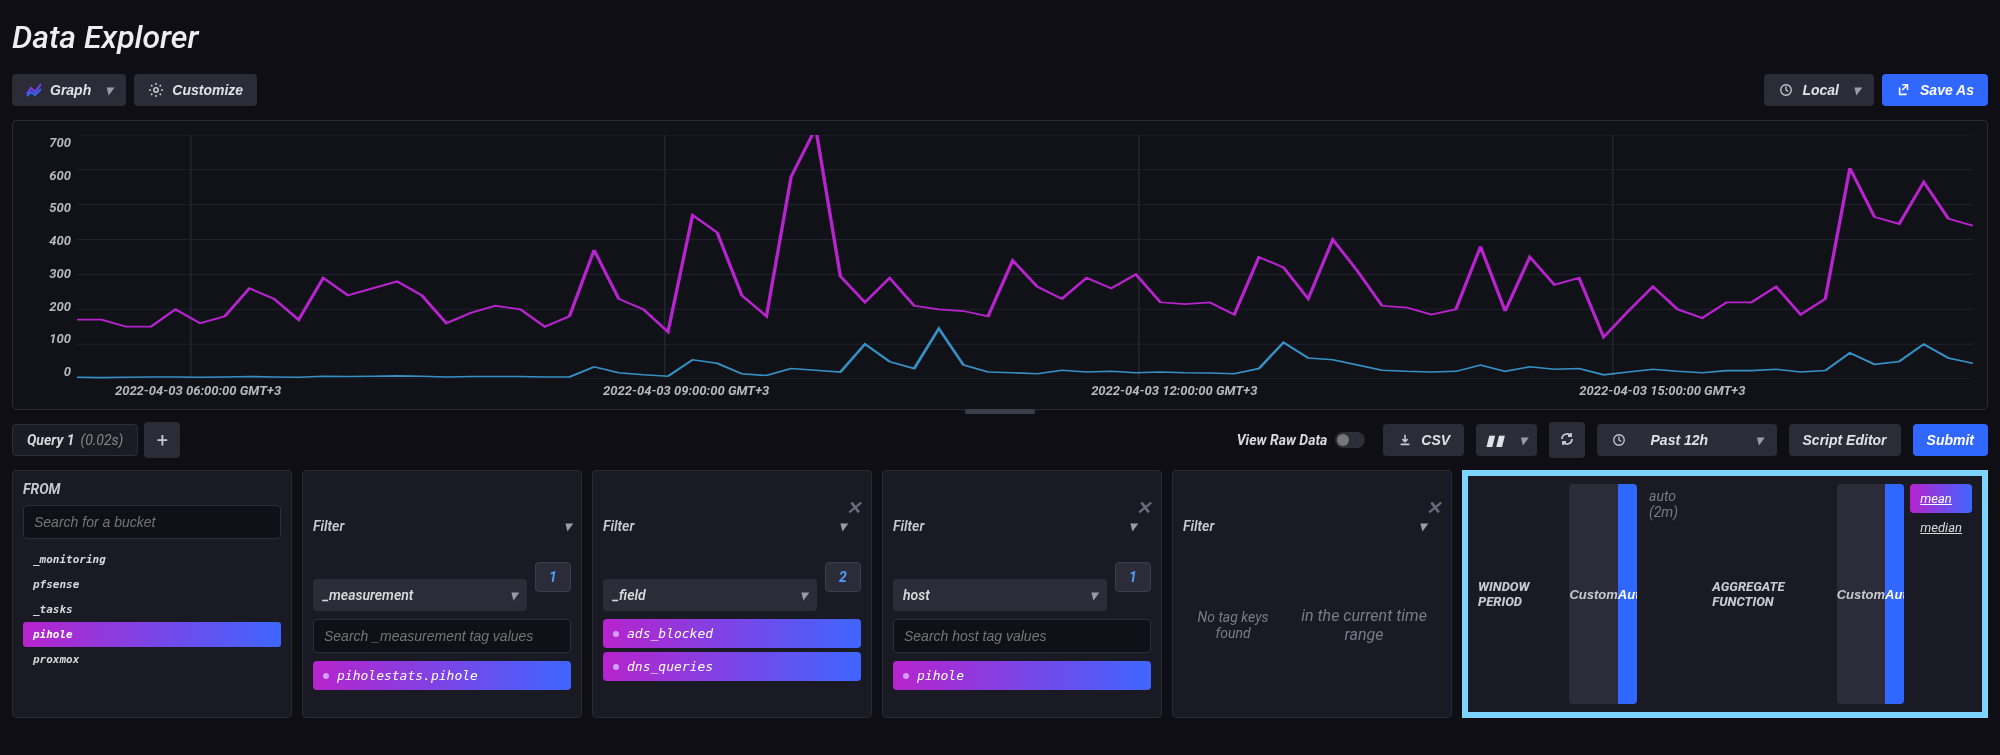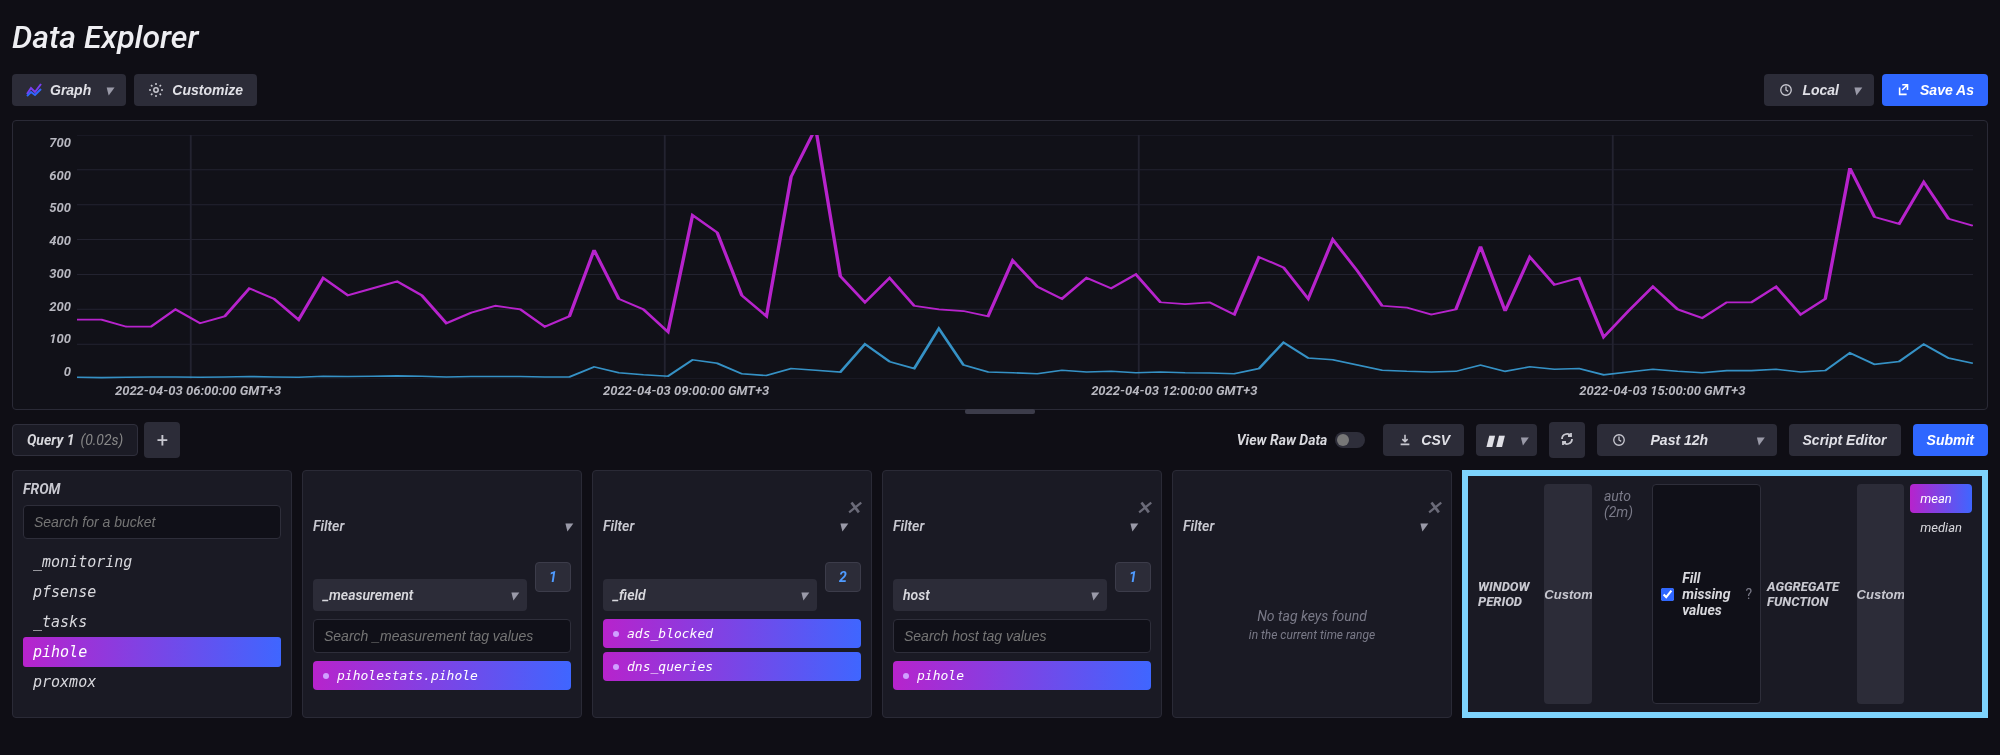--- a/index.html
+++ b/index.html
@@ -133,26 +133,26 @@
     cursor: pointer;
   }
   .tag-item .dot { width: 6px; height: 6px; border-radius: 50%; background: #666; }
   .tag-item.selected {
     background: linear-gradient(90deg, #b723cc 0%, #3f66ff 100%);
     color: #fff;
   }
   .tag-item.selected .dot { background: #d0a0ff; }
   .bucket-list { display: flex; flex-direction: column; }
   .bucket-item {
-    padding: 6px 10px; font-family: monospace; font-size: 15px; font-style: italic;
-    cursor: pointer; border-radius: 3px;
+    padding: 6px 10px; font-family: monospace; font-size: 11px; font-style: italic;
+    cursor: pointer; border-radius: 3px; font-weight: bold;
   }
   .bucket-item.selected { background: linear-gradient(90deg, #b723cc 0%, #3f66ff 100%); color: #fff; }
   .empty-state {
-    flex: 1; display: flex; flex-direction: column; align-items: center; justify-content: center;
+    flex: 1; display: flex; flex-direction: row; align-items: center; justify-content: center;
     color: #7a7a88; font-style: italic; text-align: center; gap: 4px;
   }
   .side-panel {
     flex: 1; background: #1a1a24; border: 6px solid #7dd3fc; border-radius: 0;
     padding: 8px 10px; display: flex; gap: 6px;
     margin-left: auto; min-width: 270px; height: 248px;
   }
   .side-header {
     font-weight: 800; font-style: italic; font-size: 13px; color: #c8c8d0;
     display: flex; align-items: center; justify-content: space-between;
@@ -166,21 +166,21 @@
   }
   .seg button.active { background: #2f67ff; color: #fff; }
   .dim-text { color: #7a7a88; font-style: italic; padding: 4px 6px; }
   .checkbox-row {
     display: flex; align-items: center; gap: 8px;
     background: #101018; border: 1px solid #2e2e3a; border-radius: 4px;
     padding: 6px 8px;
   }
   .checkbox-row input { accent-color: #2f67ff; }
   .help-icon { color: #7a7a88; font-size: 14px; }
-  .agg-list .tag-item { font-family: inherit; font-style: italic; }
+  .agg-list .tag-item { font-family: inherit; font-style: italic; text-decoration: underline; }
   .agg-list .tag-item.selected { background: linear-gradient(90deg, #b723cc 0%, #3f66ff 100%); }
   .chev::after { content: "▾"; color: #9a9aa8; margin-left: 6px; }
   .gear, .export, .refresh, .pause, .clock, .down { color: #c8c8d0; }
 </style>
 </head>
 <body>
 
 <h1 class="page-title">Data Explorer</h1>
 
 <div class="toolbar">
@@ -421,39 +421,34 @@
       <div class="panel">
         <div class="panel-header">
           <div class="select-box" style="flex: 1 1 0%; background: transparent; padding: 0px;">
             <span>Filter</span>
             <span class="chev"></span>
           </div>
           <span class="panel-close">✕</span>
         </div>
         <div class="empty-state">
           <div>No tag keys found</div>
-          <div style="font-size:12px">in the current time range</div>
+          <div style="font-size:16px">in the current time range</div>
         </div>
       </div>
     </div>
 
   <div class="side-panel">
     <div class="side-header">
       <span>WINDOW PERIOD</span>
     </div>
     <div class="seg">
       <button>Custom</button>
       <button class="active">Auto</button>
     </div>
     <div class="dim-text">auto (2m)</div>
-    <div class="checkbox-row">
-      <input type="checkbox" checked="" style="">
-      <span style="font-weight:700;font-style:italic;flex:1">Fill missing values</span>
-      <span class="help-icon">?</span>
-    </div>
     <div class="side-header">
       <span>AGGREGATE FUNCTION</span>
     </div>
     <div class="seg">
       <button>Custom</button>
       <button class="active">Auto</button>
     </div>
     <div class="agg-list" id="agg-list">
         <div class="tag-item selected">mean</div>
         <div class="tag-item">median</div>

